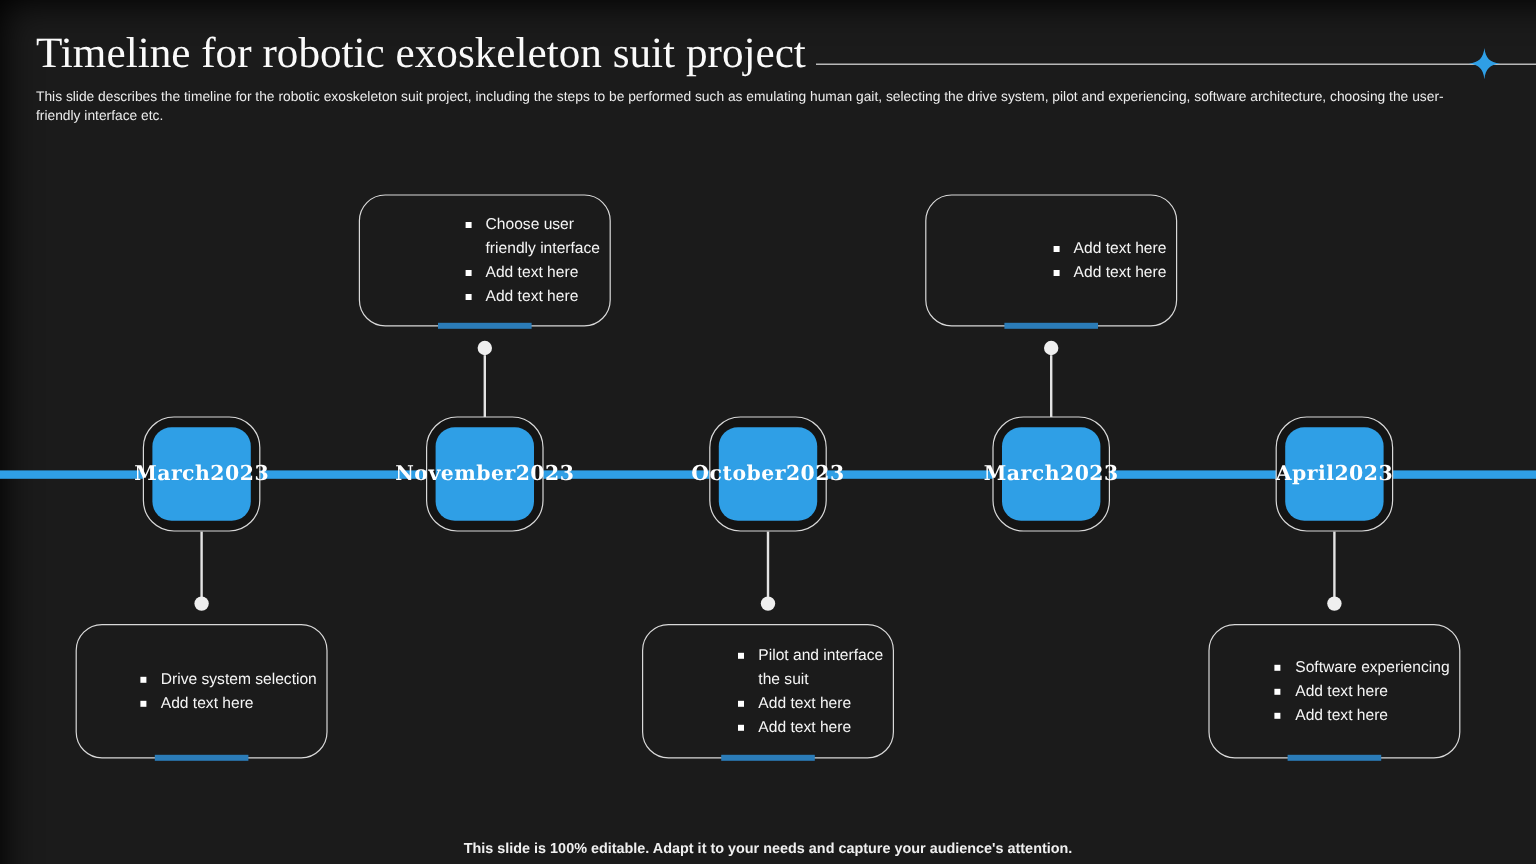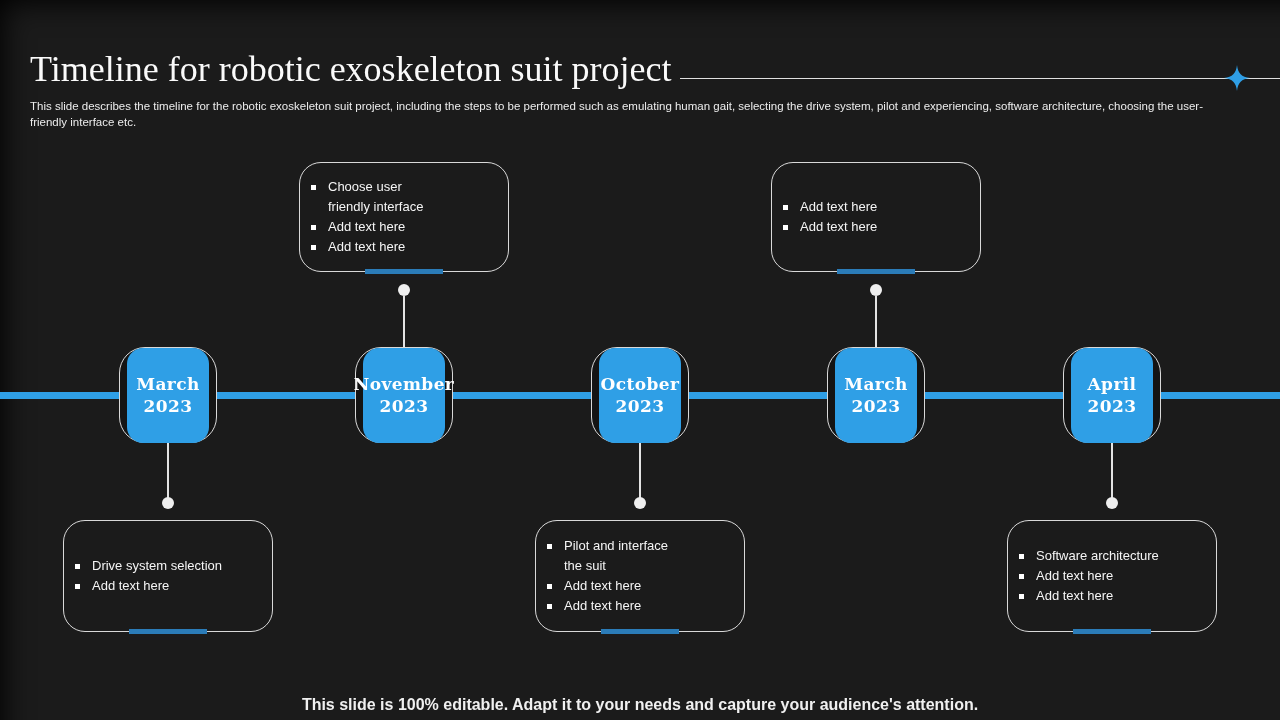--- a/index.html
+++ b/index.html
@@ -4,21 +4,21 @@
 <style>
   html,body{margin:0;padding:0;background:#000;}
   .slide{
     position:relative;width:1280px;height:720px;overflow:hidden;
     background:#1b1b1b;
     box-shadow:inset 20px 20px 30px -18px #000;
     font-family:"Liberation Sans", sans-serif;color:#f2f2f2;
     --blue:#2f9fe6;--underline:#2b7cb8;--line:#d9d9d9;
   }
   
-  .header{position:absolute;left:30px;top:24px;right:0;margin-top:25px;}
+  .header{position:absolute;left:30px;top:24px;right:0;}
   .title-row{display:flex;align-items:flex-end;}
   .title{
     font-family:"Liberation Serif", serif;font-weight:400;
     font-size:36px;line-height:40px;color:#fafafa;margin:0;white-space:nowrap;
   }
   .title-rule{flex:1;height:1px;background:#e0e0e0;margin:0 0 10px 8px;position:relative;}
   .sparkle{position:absolute;right:30px;top:-13px;width:26px;height:26px;}
   .subtitle{
     margin:10px 0 0 0;width:1205px;font-size:11.5px;line-height:15.5px;color:#ececec;
   }
@@ -28,55 +28,55 @@
   .milestone{position:absolute;inset:0;}
   .m0{--cx:168px}.m1{--cx:404px}.m2{--cx:640px}.m3{--cx:876px}.m4{--cx:1112px}
 
   .node{
     position:absolute;top:347px;left:calc(var(--cx) - 49px);
     width:98px;height:96px;background:#141414;border:1px solid var(--line);
     border-radius:26px;display:flex;align-items:center;justify-content:center;
     z-index:2;box-sizing:border-box;
   }
   .node-inner{
-    width:82px;height:95px;background:var(--blue);border-radius:16px;
-    display:flex;flex-direction:column;align-items:center;justify-content:center;
+    width:82px;height:78px;background:var(--blue);border-radius:16px;
+    display:flex;align-items:center;justify-content:center;
     font-family:"DejaVu Serif", serif;font-weight:700;font-size:17px;line-height:22px;
     color:#fff;letter-spacing:.4px;text-align:center;
   }
   .vline{position:absolute;left:calc(var(--cx) - 1px);width:2px;background:#e3e3e3;z-index:1;}
   .vline.top{top:296px;height:52px;}
   .vline.bottom{top:443px;height:55px;}
   .dot{position:absolute;left:calc(var(--cx) - 6px);width:12px;height:12px;border-radius:50%;background:#efefef;z-index:1;}
   .dot.top{top:284px;}
   .dot.bottom{top:497px;}
 
   .callout{
     position:absolute;left:calc(var(--cx) - 105px);width:210px;box-sizing:border-box;
     border:1px solid var(--line);border-radius:22px;background:transparent;
-    display:flex;align-items:center;padding:4px 8px 4px 4px;z-index:2;
+    display:flex;align-items:center;padding:4px 8px 4px 4px;z-index:2;justify-content:flex-end;
   }
   .callout.top{top:162px;height:110px;}
   .callout.bottom{top:520px;height:112px;}
   .callout ul{list-style:none;margin:0;padding:0;}
   .callout li{
     position:relative;padding-left:24px;font-size:13px;line-height:20px;
     color:#f5f5f5;white-space:pre-line;
   }
   .callout li::before{
     content:"";position:absolute;left:7px;top:8px;width:5px;height:5px;background:#fff;
   }
   .callout-accent{
     position:absolute;bottom:-3px;left:50%;transform:translateX(-50%);
     width:78px;height:5px;background:var(--underline);
   }
   
   .footer{
     position:absolute;left:0;right:0;bottom:6px;text-align:center;
-    font-size:16px;font-weight:700;color:#f0f0f0;
+    font-size:12px;font-weight:700;color:#f0f0f0;
   }
 </style>
 </head>
 <body>
 
 <div class="slide">
 
   <div class="header">
     <div class="title-row">
       <h1 class="title">Timeline for robotic exoskeleton suit project</h1>
@@ -172,21 +172,21 @@
       <div class="vline bottom"></div>
       <div class="dot bottom"></div>
       <div class="node">
         <div class="node-inner">
           <span>April</span>
           <span>2023</span>
         </div>
       </div>
       <div class="callout bottom">
         <ul>
-          <li>Software architecture</li>
+          <li>Software experiencing</li>
           <li>Add text here</li>
           <li>Add text here</li>
         </ul>
         <div class="callout-accent"></div>
       </div>
     </div>
 
   </div>
 
   <div class="footer">This slide is 100% editable. Adapt it to your needs and capture your audience's attention.</div>

